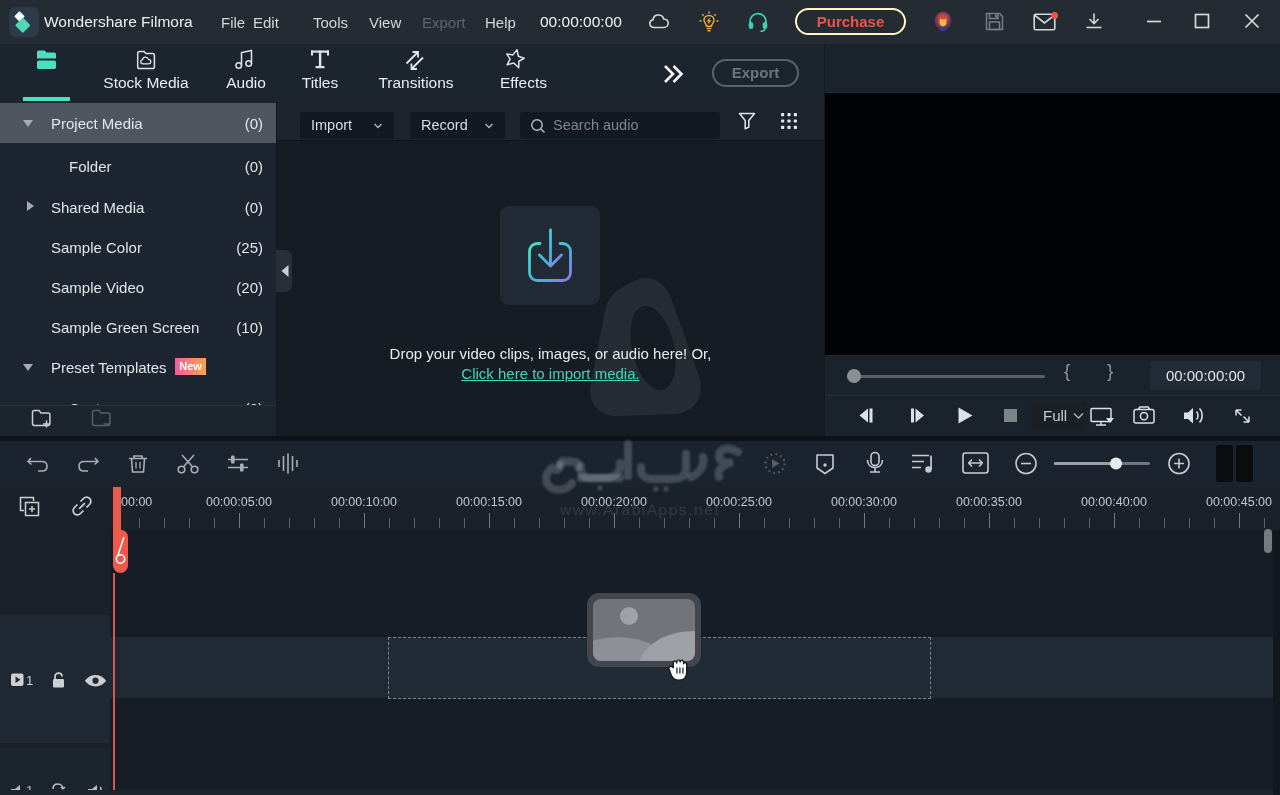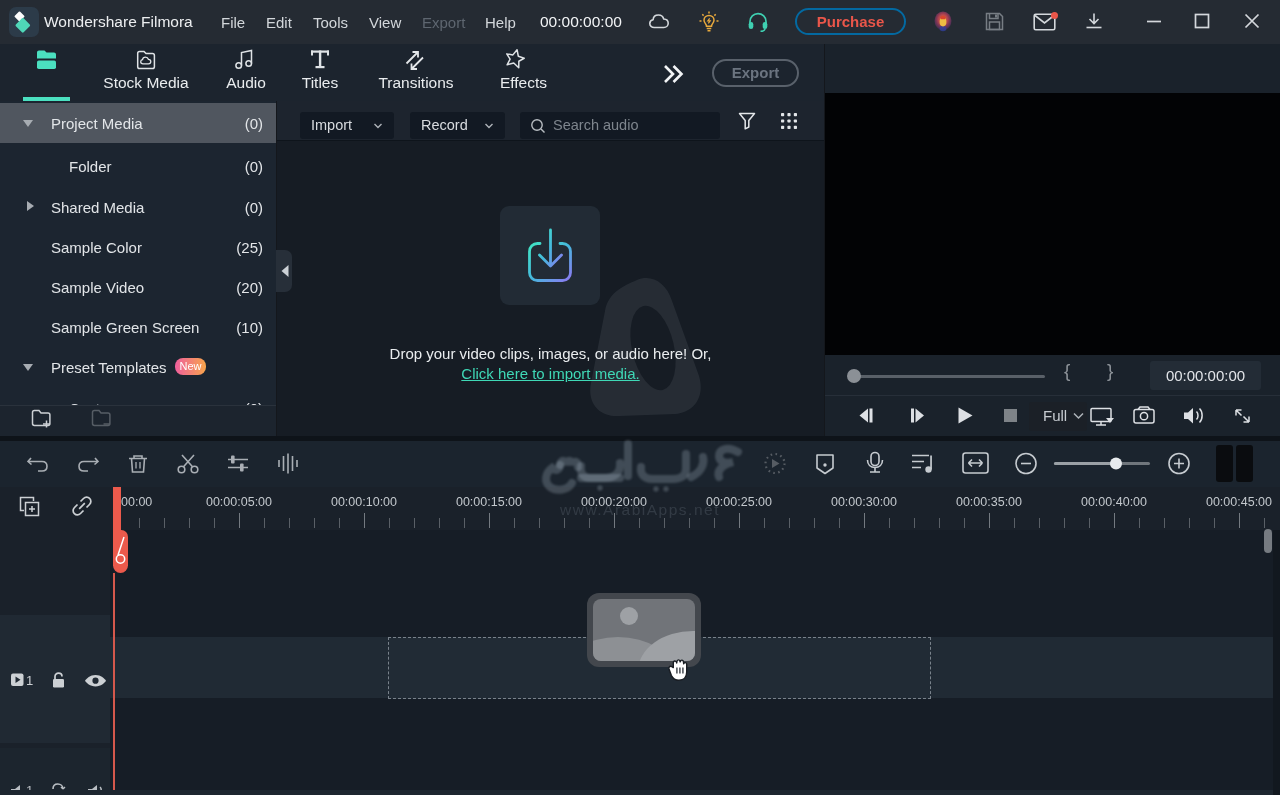--- a/index.html
+++ b/index.html
@@ -15,21 +15,21 @@
 
   <div class="abs" id="titlebar" style="left:0;top:0;width:1280px;height:44px;background:#252b33;">
     <div class="abs" style="left:9px;top:7px;width:30px;height:30px;border-radius:7px;background:#2c3b49;">
       <svg width="30" height="30" viewBox="0 0 30 30">
         <rect x="6.7" y="5.6" width="7.6" height="7.6" rx="1" fill="#fbfcfd" transform="rotate(45 10.5 9.4)"></rect>
         <rect x="8.3" y="12.8" width="11" height="11" rx="1.2" fill="#4fd7b8" transform="rotate(45 13.8 18.3)"></rect>
       </svg>
     </div>
     <div class="abs" style="left:44px;top:13px;font-size:15.5px;color:#eceef0;">Wondershare Filmora</div>
     <div class="abs" style="left:221px;top:14px;font-size:15px;color:#d3d7db;">File</div>
-    <div class="abs" style="left:266px;top:14px;font-size:15px;color:#d3d7db;">Edit</div>
+    <div class="abs" style="left:253px;top:14px;font-size:15px;color:#d3d7db;">Edit</div>
     <div class="abs" style="left:313px;top:14px;font-size:15px;color:#d3d7db;">Tools</div>
     <div class="abs" style="left:369px;top:14px;font-size:15px;color:#d3d7db;">View</div>
     <div class="abs" style="left:422px;top:14px;font-size:15px;color:#5e6670;">Export</div>
     <div class="abs" style="left:485px;top:14px;font-size:15px;color:#d3d7db;">Help</div>
     <div class="abs" style="left:540px;top:13px;font-size:15.5px;color:#f2f4f6;">00:00:00:00</div>
     <div class="abs" id="ic-cloud" style="left:648px;top:11px;">
       <svg width="23" height="22" viewBox="0 0 23 22">
           <path d="M6.2 16.5 C3.6 16.5 1.8 14.8 1.8 12.5 C1.8 10.5 3.2 9 5.1 8.7 C5.3 5.9 7.6 4 10.5 4 C13 4 15.1 5.6 15.7 8 C18.3 8.1 20.2 9.8 20.2 12.2 C20.2 14.7 18.3 16.5 15.8 16.5 Z" fill="none" stroke="#d4d8dc" stroke-width="1.6" stroke-linejoin="round"></path>
         </svg>
     </div>
@@ -44,21 +44,21 @@
       </svg>
     </div>
     <div class="abs" id="ic-headset" style="left:747px;top:11px;">
       <svg width="22" height="22" viewBox="0 0 22 22">
         <path d="M3 13 L3 10.5 C3 6 6.5 2.6 11 2.6 C15.5 2.6 19 6 19 10.5 L19 13" fill="none" stroke="#3fd0b2" stroke-width="1.7"></path>
         <rect x="1.7" y="11" width="4.6" height="7" rx="2.3" fill="#3fd0b2"></rect>
         <rect x="15.7" y="11" width="4.6" height="7" rx="2.3" fill="#3fd0b2"></rect>
         <path d="M18 17.5 C18 19.3 16.3 20.3 13.5 20.3" fill="none" stroke="#3fd0b2" stroke-width="1.5"></path>
       </svg>
     </div>
-    <div class="abs" style="left:795px;top:8px;width:111px;height:27px;border:2px solid #0369a1;border-radius:14px;text-align:center;">
+    <div class="abs" style="left:795px;top:8px;width:111px;height:27px;border:2px solid #fef9c3;border-radius:14px;text-align:center;">
       <span style="font-size:15px;font-weight:bold;color:#e9564a;line-height:23px;">Purchase</span>
     </div>
     <div class="abs" id="ic-gem" style="left:934px;top:11px;">
       <svg width="18" height="22" viewBox="0 0 18 22">
         <defs>
           <radialGradient id="gemg" cx="0.5" cy="0.42" r="0.62">
             <stop offset="0" stop-color="#e8864a"></stop>
               <stop offset="0.45" stop-color="#c94553" stop-opacity="0.85"></stop>
               <stop offset="0.8" stop-color="#7c3470" stop-opacity="0.55"></stop>
               <stop offset="1" stop-color="#4a3060" stop-opacity="0"></stop>
@@ -177,21 +177,21 @@
       <div class="abs" style="left:51px;top:138px;">Sample Color</div>
       <div class="abs" style="left:0;top:138px;width:263px;text-align:right;padding-left:42px;">(25)</div>
       <div class="abs" style="left:51px;top:178px;">Sample Video</div>
       <div class="abs" style="left:0;top:178px;width:263px;text-align:right;">(20)</div>
       <div class="abs" style="left:51px;top:218px;">Sample Green Screen</div>
       <div class="abs" style="left:0;top:218px;width:263px;text-align:right;">(10)</div>
       <svg class="abs" style="left:22px;top:261px;" width="12" height="10" viewBox="0 0 12 10">
           <path d="M1 2 L11 2 L6 9 Z" fill="#a7acb2"></path>
         </svg>
       <div class="abs" style="left:51px;top:258px;">Preset Templates</div>
-      <div class="abs" style="left:175px;top:257px;width:31px;height:17px;border-radius:8px;background:linear-gradient(90deg,#ef5f9d,#f7a54b);text-align:center;font-size:11px;font-weight:normal;color:#fff;line-height:17px;">New</div>
+      <div class="abs" style="left:175px;top:257px;width:31px;height:17px;border-radius:0;background:linear-gradient(90deg,#ef5f9d,#f7a54b);text-align:center;font-size:11px;font-weight:bold;color:#fff;line-height:17px;">New</div>
       <div class="abs" style="left:69px;top:299px;">Custom</div>
       <div class="abs" style="left:0;top:299px;width:263px;text-align:right;">(0)</div>
     </div>
     <div class="abs" style="left:0;top:304px;width:276px;height:31px;background:#1c242e;border-top:1px solid #2a323c;"></div>
     <svg class="abs" id="ic-folderplus" style="left:31px;top:308px;" width="22" height="21" viewBox="0 0 22 21">
       <path d="M1.5 3.5 C1.5 2.4 2.3 1.6 3.4 1.6 L8 1.6 L10 3.9 L17 3.9 C18.1 3.9 18.9 4.7 18.9 5.8 L18.9 14.6 C18.9 15.7 18.1 16.5 17 16.5 L3.4 16.5 C2.3 16.5 1.5 15.7 1.5 14.6 Z" fill="none" stroke="#ccd0d4" stroke-width="1.5"></path>
       <path d="M15.5 11.5 L15.5 18.5 M12 15 L19 15" stroke="#ccd0d4" stroke-width="1.5"></path>
     </svg>
     <svg class="abs" id="ic-folderdim" style="left:91px;top:308px;" width="22" height="21" viewBox="0 0 22 21">
       <path d="M1.5 3.5 C1.5 2.4 2.3 1.6 3.4 1.6 L8 1.6 L10 3.9 L17 3.9 C18.1 3.9 18.9 4.7 18.9 5.8 L18.9 14.6 C18.9 15.7 18.1 16.5 17 16.5 L3.4 16.5 C2.3 16.5 1.5 15.7 1.5 14.6 Z" fill="none" stroke="#565d65" stroke-width="1.5"></path>

